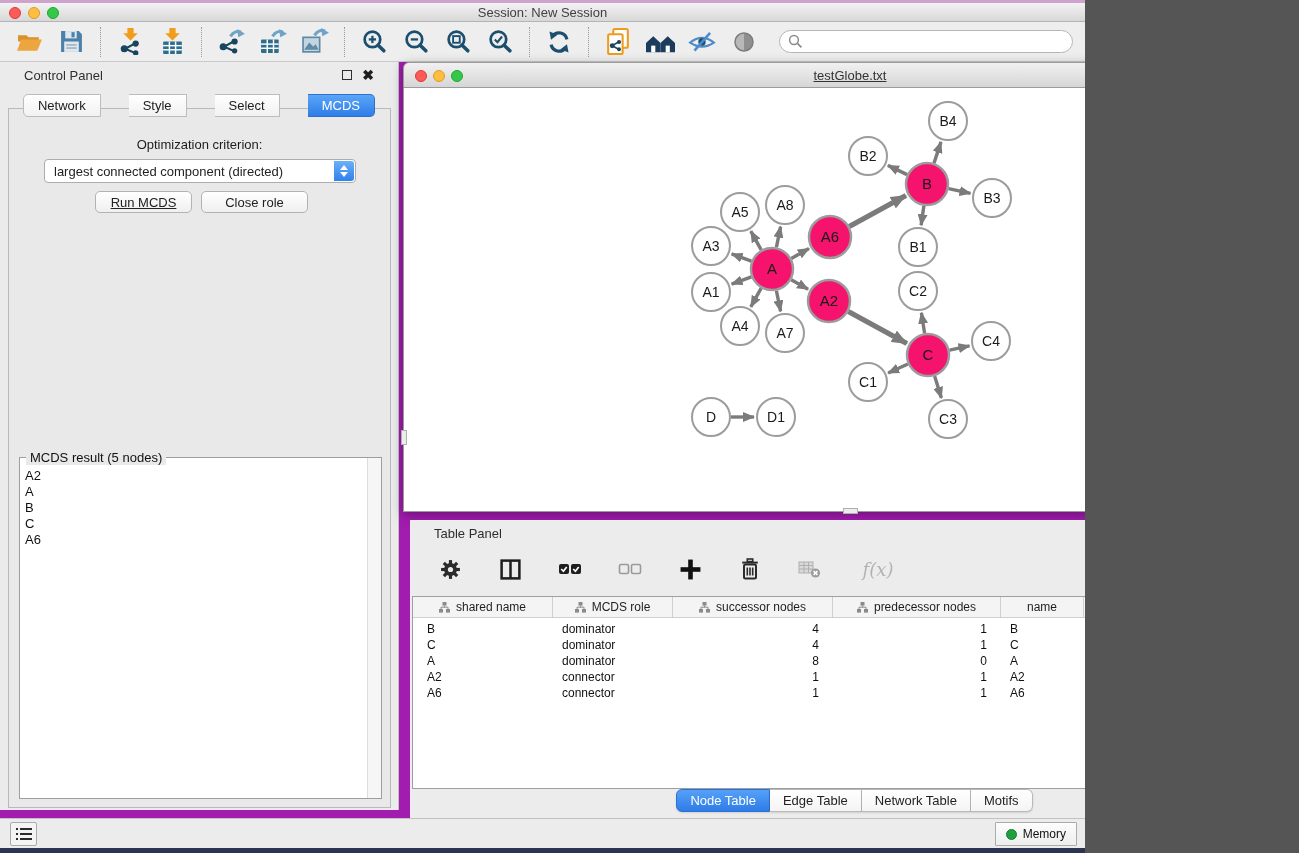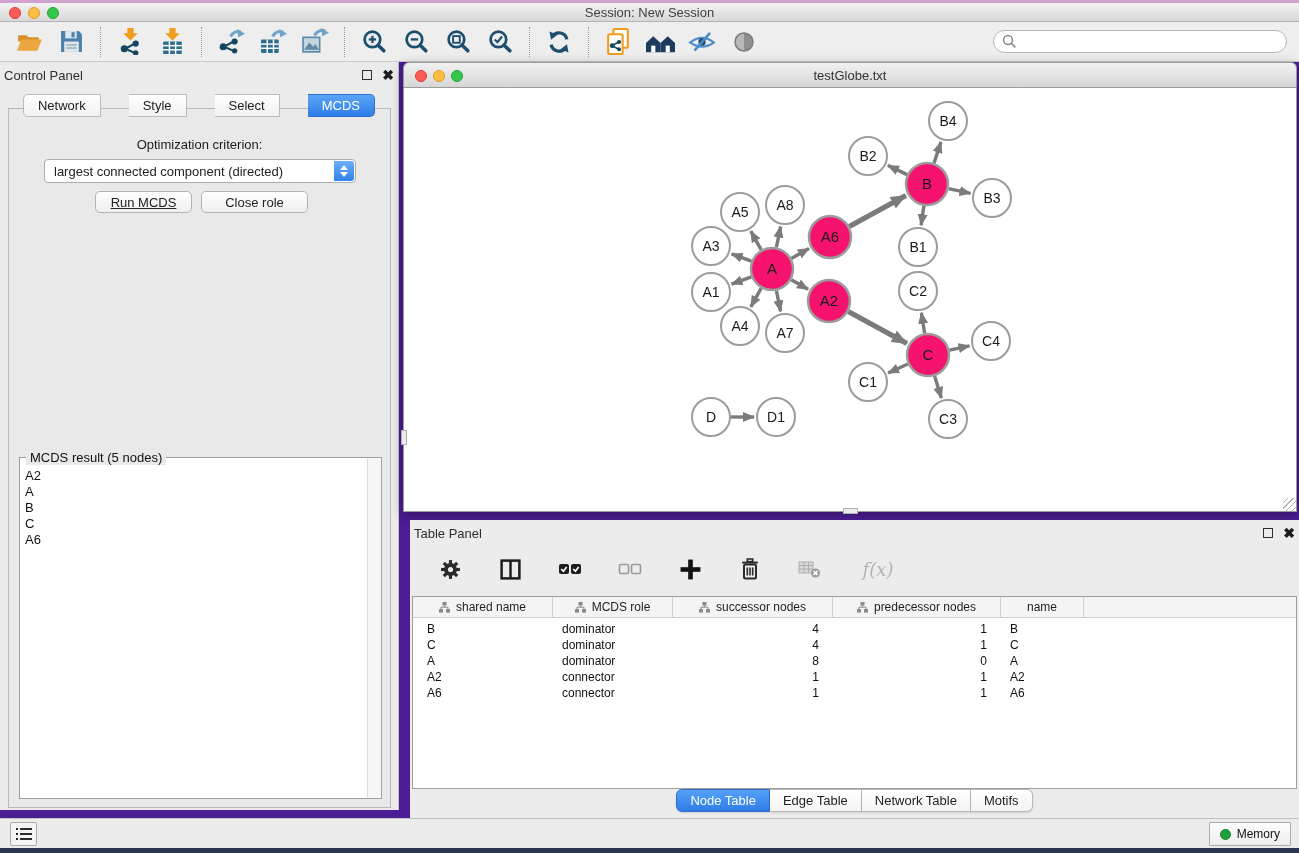--- a/index.html
+++ b/index.html
@@ -1,17 +1,17 @@
 <!DOCTYPE html>
 <html><head>
 <meta charset="utf-8">
 <style>
   * { box-sizing: border-box; margin: 0; padding: 0; }
   html,body { background:#555; }
-  .screen{position:relative;width:1299px;height:853px;background:#4c1d95;overflow:hidden;
+  .screen{position:relative;width:1085px;height:853px;background:#a21caf;overflow:hidden;
     font-family:"Liberation Sans",sans-serif;font-size:13px;color:#222;}
 
   
   .desktop-top{position:absolute;left:0;top:0;width:100%;height:3px;background:#cfa3ce;}
   .titlebar{position:absolute;left:0;top:3px;width:100%;height:19px;
     background:linear-gradient(#f3f3f3,#d8d8d8);border-bottom:1px solid #b4b4b4;
     display:flex;align-items:center;justify-content:center;color:#3f3f3f;}
   .lights{position:absolute;left:9px;top:3px;display:flex;gap:7px;align-items:center;height:14px;}
   .light{width:12px;height:12px;border-radius:50%;}
   .light.red{background:#fc5b57;border:1px solid #dd3a36;}
@@ -24,21 +24,21 @@
   .tbi{width:34px;height:34px;display:flex;align-items:center;justify-content:center;margin:0 4px;}
   .tsep{width:1px;height:30px;border-left:1px dotted #9a9a9a;margin:0 8px;}
   .search-wrap{margin-left:auto;position:relative;margin-right:4px;}
   .search-input{width:294px;height:23px;border:1px solid #b6b6b6;border-radius:12px;
     padding:0 10px 0 27px;font-size:13px;background:#fff;outline:none;}
   .search-glass{position:absolute;left:9px;top:4px;}
 
   
   .control-panel{position:absolute;left:0;top:62px;width:399px;height:748px;background:#ebebeb;
     border-right:1px solid #c2c2c2;}
-  .panel-header{height:26px;display:flex;align-items:center;padding:0 4px;color:#2e2e2e;}
+  .panel-header{height:26px;display:flex;align-items:center;padding:0 24px;color:#2e2e2e;}
   .panel-controls{margin-left:auto;display:flex;gap:10px;align-items:center;}
   .float-box{width:10px;height:10px;border:1.5px solid #2e2e2e;display:inline-block;}
   .close-x{font-weight:bold;font-size:14px;color:#1d1d1d;line-height:12px;}
   .cp-tabs{position:absolute;left:0;top:32px;width:100%;display:flex;justify-content:center;z-index:2;gap:28px;}
   .cp-tab{height:23px;padding:0 14px;background:linear-gradient(#ffffff,#f1f1f1);
     border:1px solid #bcbcbc;border-left:none;display:flex;align-items:center;font-size:13px;cursor:default;}
   .cp-tab:first-child{border-left:1px solid #bcbcbc;border-radius:5px 0 0 5px;}
   .cp-tab:last-child{border-radius:0 5px 5px 0;}
   .cp-tab.active{background:linear-gradient(#5aa5f8,#2f7de8);color:#fff;border-color:#2f6fd0;}
   .cp-content{position:absolute;left:8px;top:46px;width:383px;height:700px;border:1px solid #b9b9b9;background:#e9e9e9;}
@@ -59,21 +59,21 @@
   .result-legend{position:absolute;left:6px;top:-8px;background:#e9e9e9;padding:0 4px;color:#111;}
   .result-scroll{position:absolute;right:0;top:0;bottom:0;width:14px;background:#f6f6f6;border-left:1px solid #dcdcdc;}
   .result-list{position:absolute;left:1px;top:10px;right:15px;bottom:1px;overflow:hidden;}
   .result-item{height:16px;line-height:16px;padding-left:4px;font-size:13px;color:#111;}
 
   
   .network-window{position:absolute;left:403px;top:62px;width:894px;height:450px;
     border-radius:6px 6px 0 0;box-shadow:0 3px 12px rgba(0,0,0,.35);}
   .nw-titlebar{height:26px;background:linear-gradient(#f1f1f1,#d6d6d6);
     border:1px solid #9b9b9b;border-radius:6px 6px 0 0;
-    display:flex;align-items:center;justify-content:center;color:#333;position:relative;}
+    display:flex;align-items:center;justify-content:center;color:#333;position:relative;text-decoration:underline;}
   .nw-lights{position:absolute;left:11px;top:7px;display:flex;gap:6px;}
   .nw-canvas{position:absolute;left:0;top:26px;width:894px;height:424px;background:#fff;
     border:1px solid #9b9b9b;border-top:none;}
   .v-grip{position:absolute;left:-2px;top:368px;width:6px;height:15px;background:#ececec;border:1px solid #b0b0b0;}
   .h-grip{position:absolute;left:440px;bottom:-2px;width:15px;height:6px;background:#ececec;border:1px solid #b0b0b0;}
   .corner-grip{position:absolute;right:1px;bottom:1px;width:13px;height:13px;
     background:repeating-linear-gradient(135deg,transparent 0 3px,#b3b3b3 3px 4px);}
 
   
   .table-panel{position:absolute;left:410px;top:520px;width:889px;height:298px;background:#ececec;}

